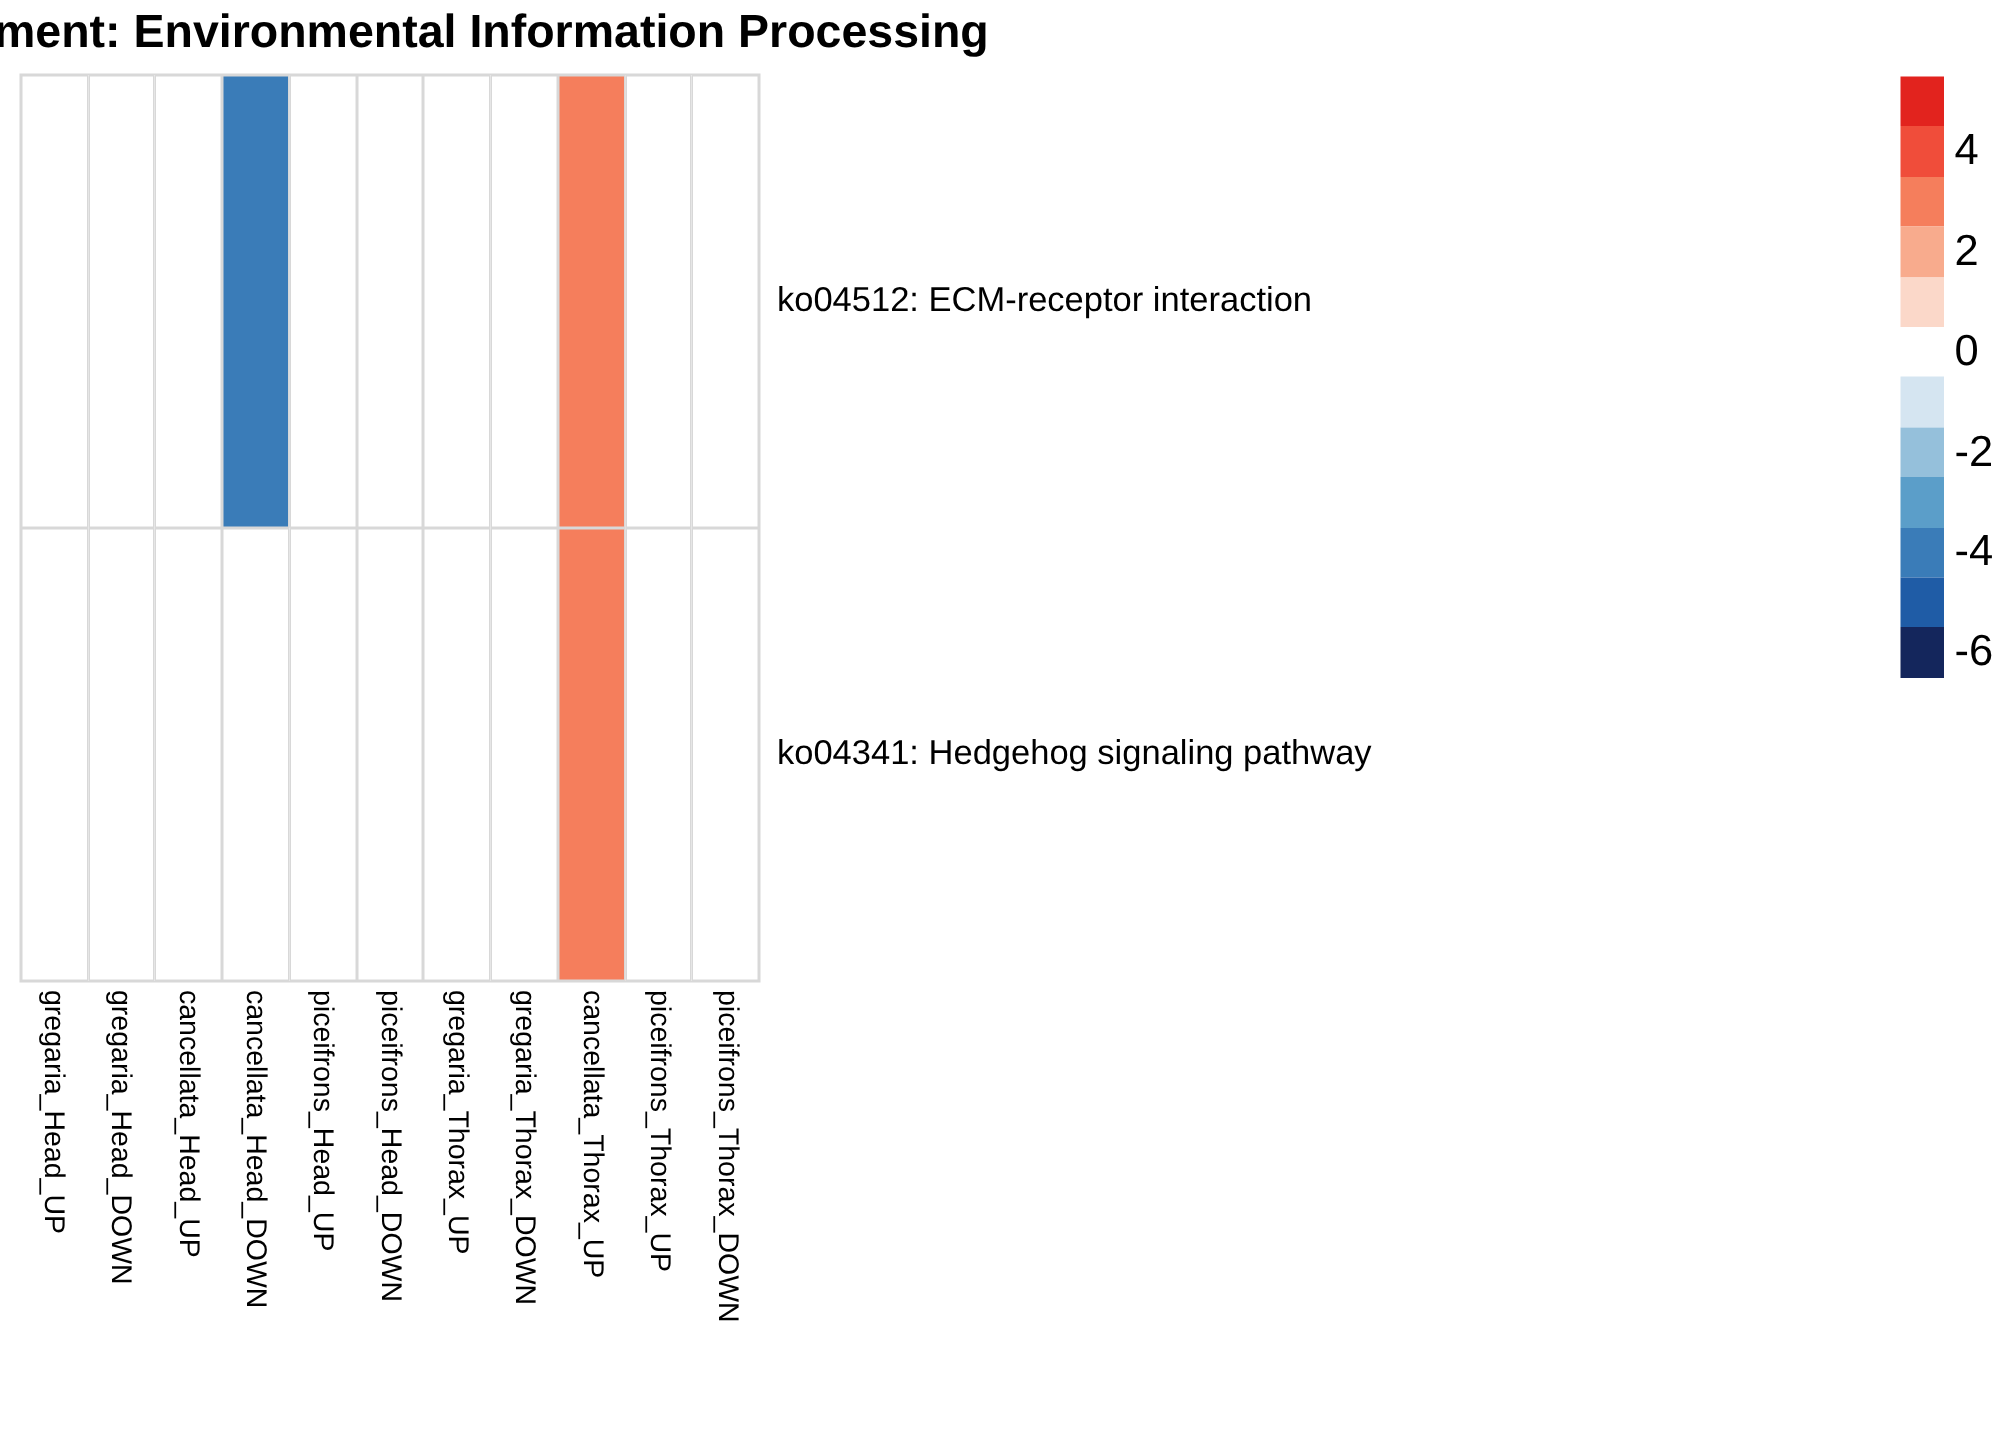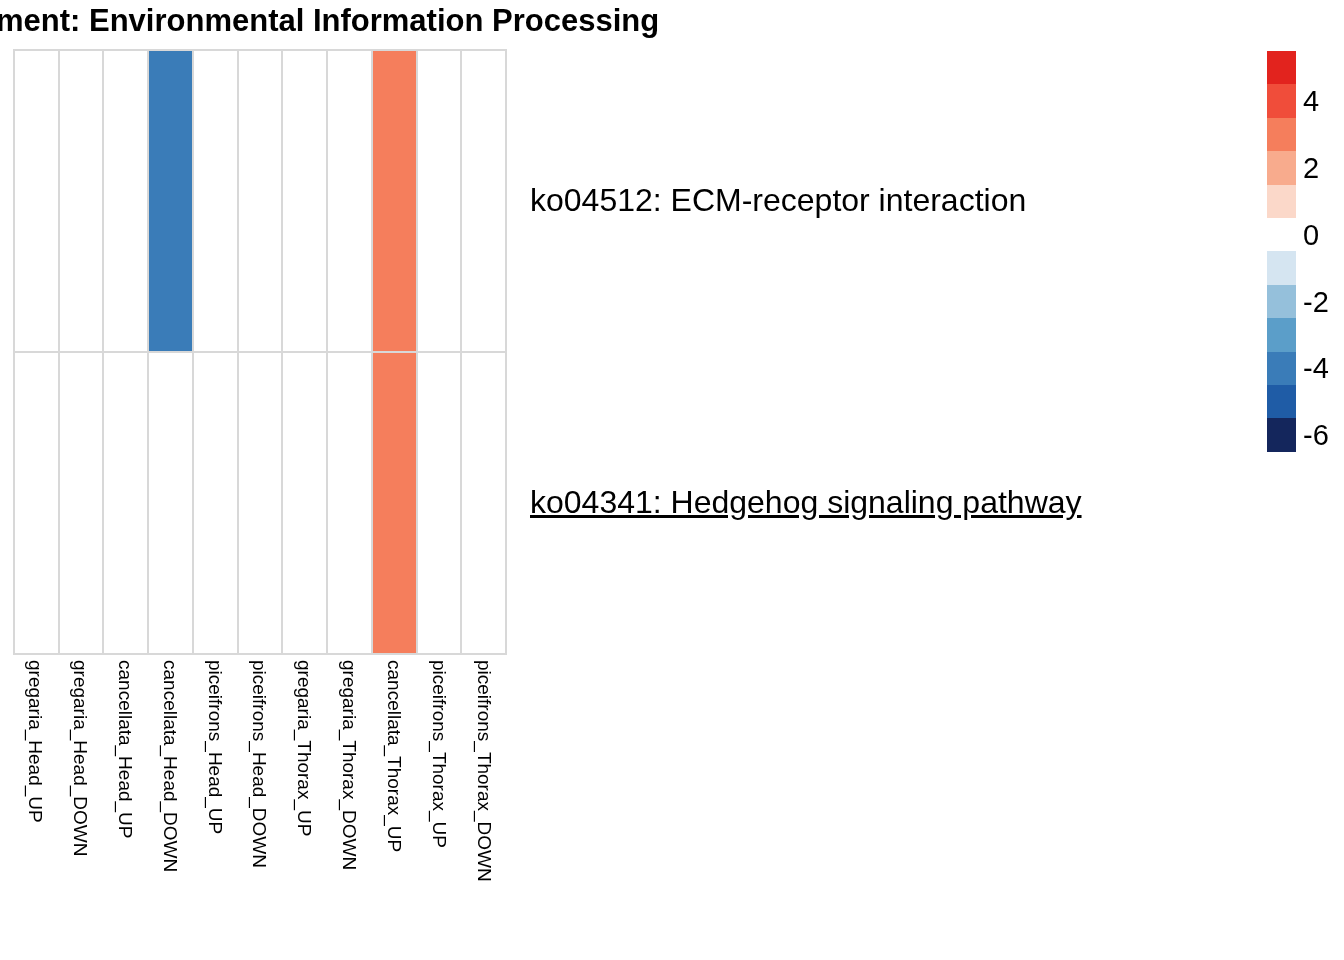--- a/index.html
+++ b/index.html
@@ -21,22 +21,22 @@
     position:absolute;left:13px;top:660px;width:494px;
     display:flex;
   }
   .col-labels .col-label-slot{
     flex:1 1 0;display:flex;justify-content:center;align-items:flex-start;
   }
   .col-labels .col-label{
     writing-mode:vertical-rl;font-size:19px;line-height:1;white-space:nowrap;
   }
   .row-label{
-    position:absolute;left:530px;transform:translateY(-50%);
-    font-size:32px;white-space:nowrap;line-height:1;
+    position:absolute;left:518px;transform:translateY(-50%);
+    font-size:23px;white-space:nowrap;line-height:1;
   }
   .legend{position:absolute;left:1267px;top:51px;}
   .legend .legend-block{width:29px;}
   .legend .legend-tick{
     position:absolute;left:36px;transform:translateY(-50%);
     font-size:29px;line-height:1;white-space:nowrap;
   }
 </style>
 </head>
 <body>
@@ -99,21 +99,21 @@
     <div class="col-label-slot">
       <span class="col-label">piceifrons_Thorax_UP</span>
     </div>
     <div class="col-label-slot">
       <span class="col-label">piceifrons_Thorax_DOWN</span>
     </div>
   </div>
 
 <div id="row-labels">
     <div class="row-label" style="top: 200px;">ko04512: ECM-receptor interaction</div>
-    <div class="row-label" style="top: 502px; text-decoration: underline;">ko04341: Hedgehog signaling pathway</div>
+    <div class="row-label" style="top: 502px;">ko04341: Hedgehog signaling pathway</div>
   </div>
 
 <div class="legend">
     <div class="legend-block" style="height: 33.42px; background: rgb(226, 35, 30);"></div>
     <div class="legend-block" style="height: 33.42px; background: rgb(240, 77, 58);"></div>
     <div class="legend-block" style="height: 33.42px; background: rgb(245, 126, 92);"></div>
     <div class="legend-block" style="height: 33.42px; background: rgb(248, 171, 141);"></div>
     <div class="legend-block" style="height: 33.42px; background: rgb(251, 216, 201);"></div>
     <div class="legend-block" style="height: 33.42px; background: rgb(255, 255, 255);"></div>
     <div class="legend-block" style="height: 33.42px; background: rgb(213, 229, 241);"></div>

